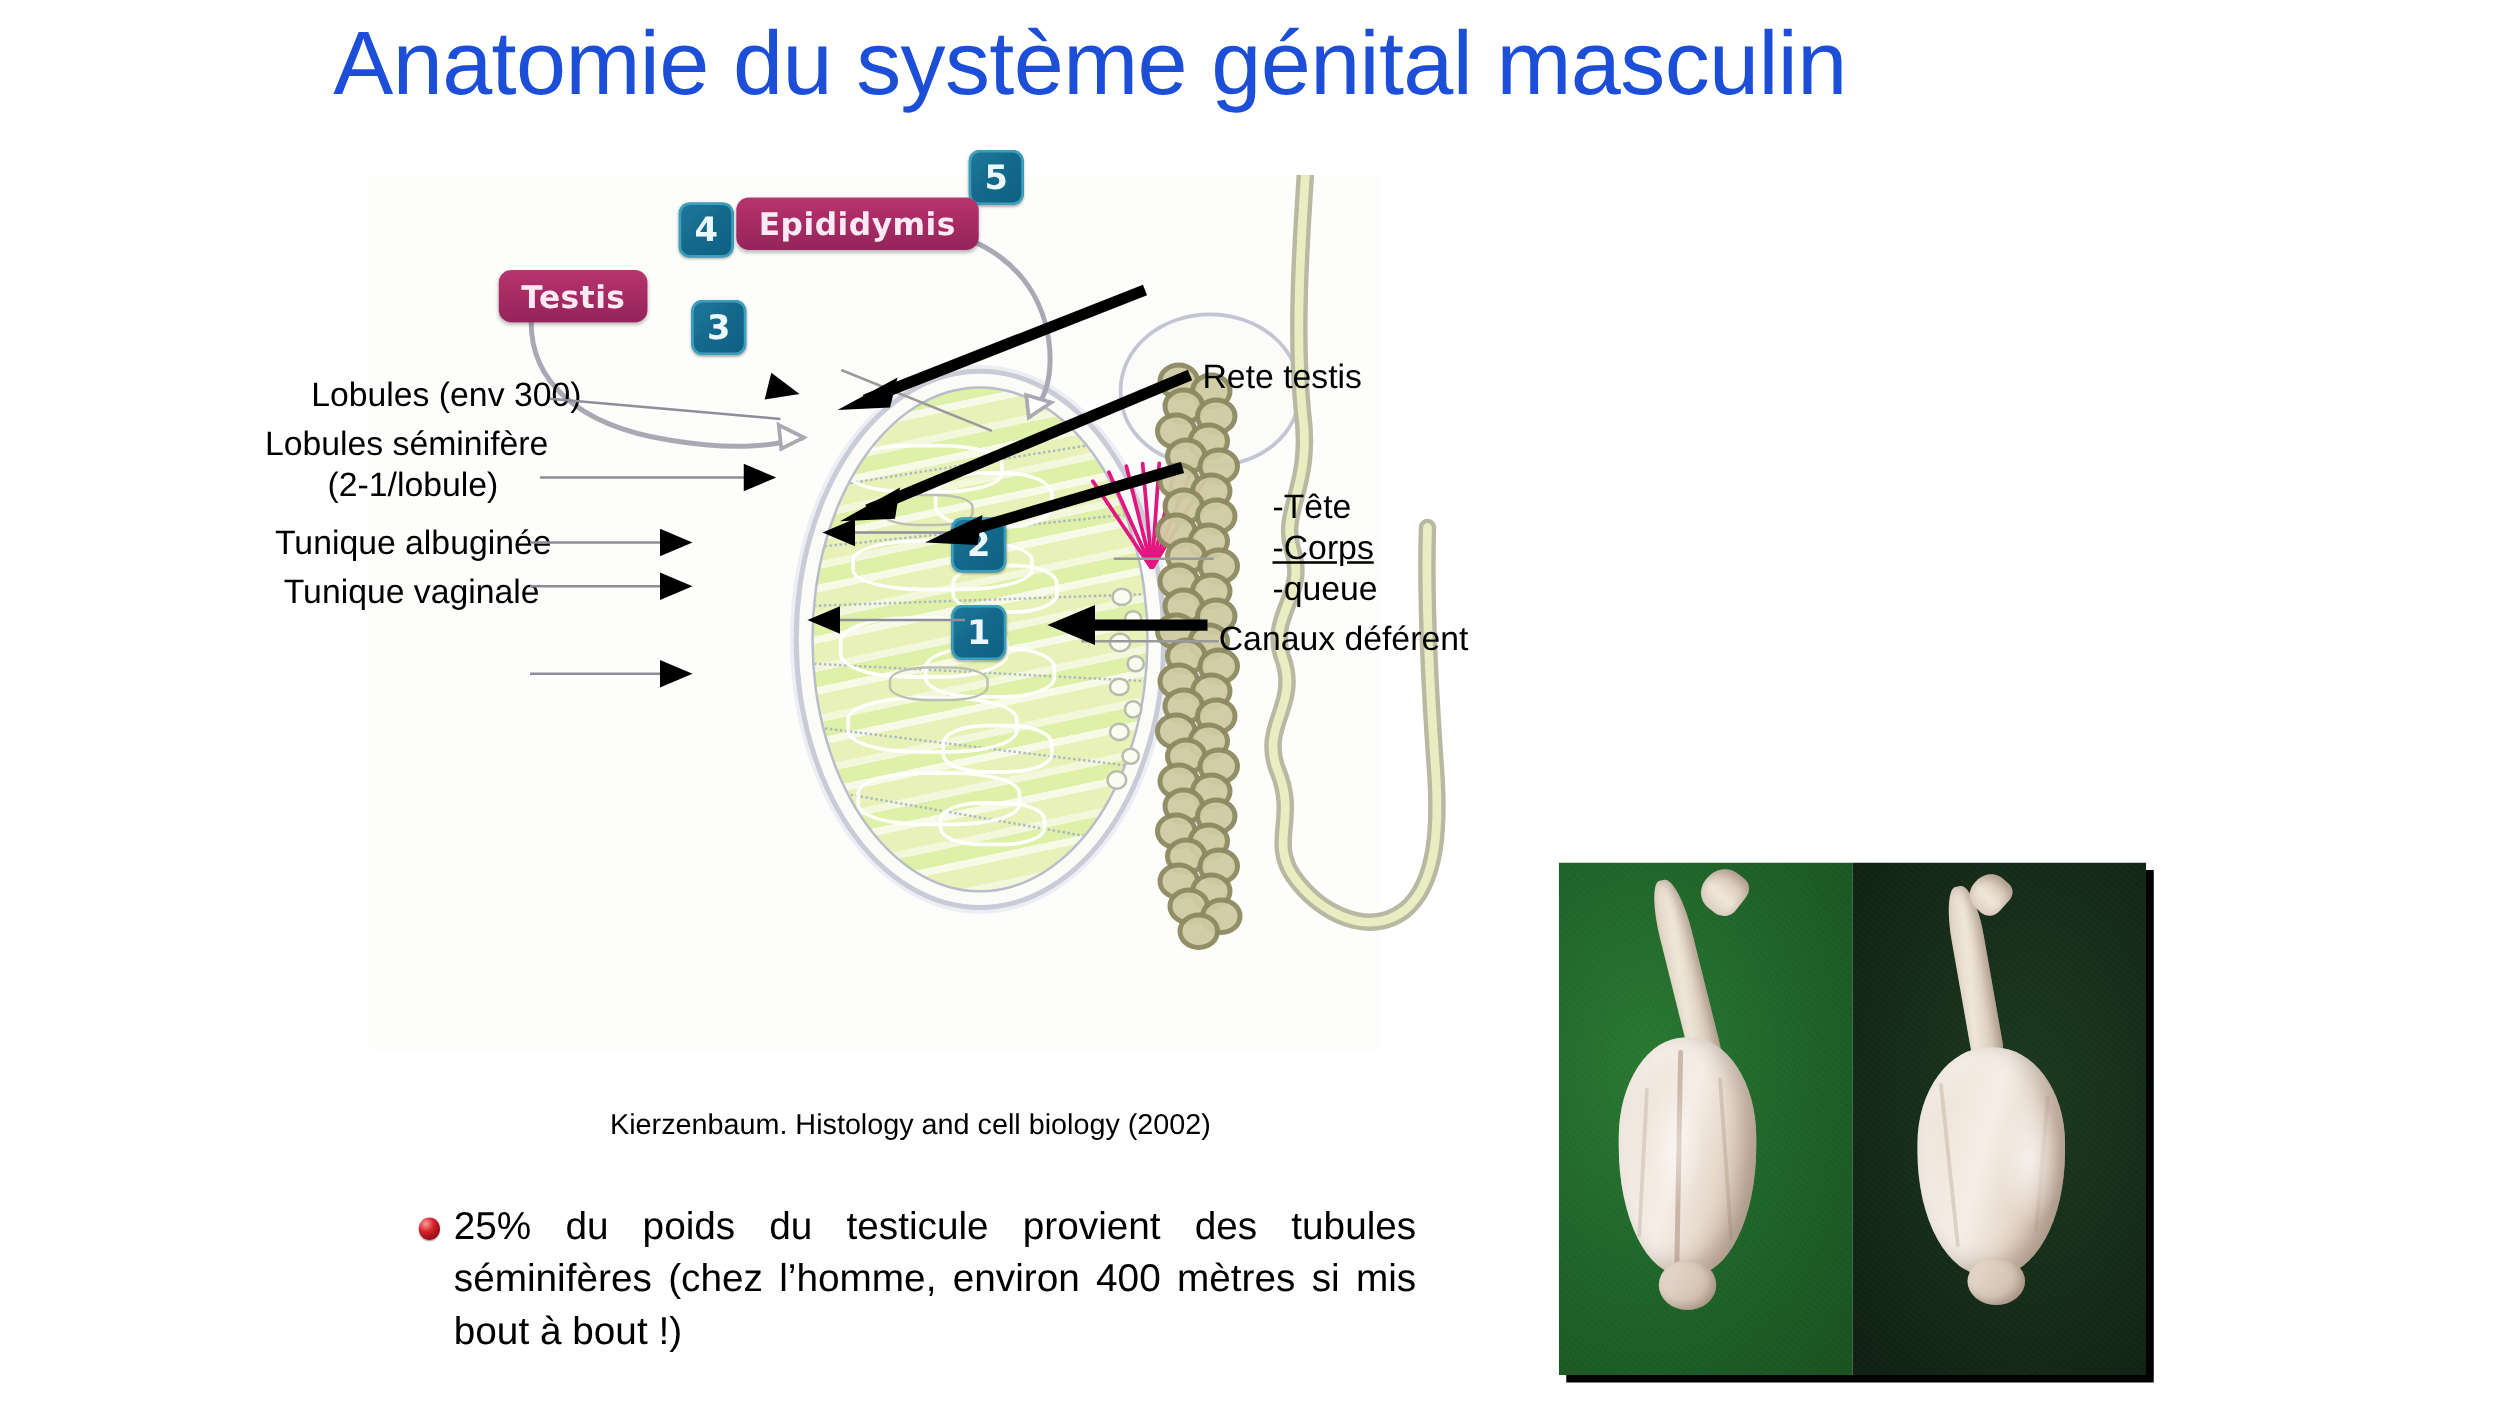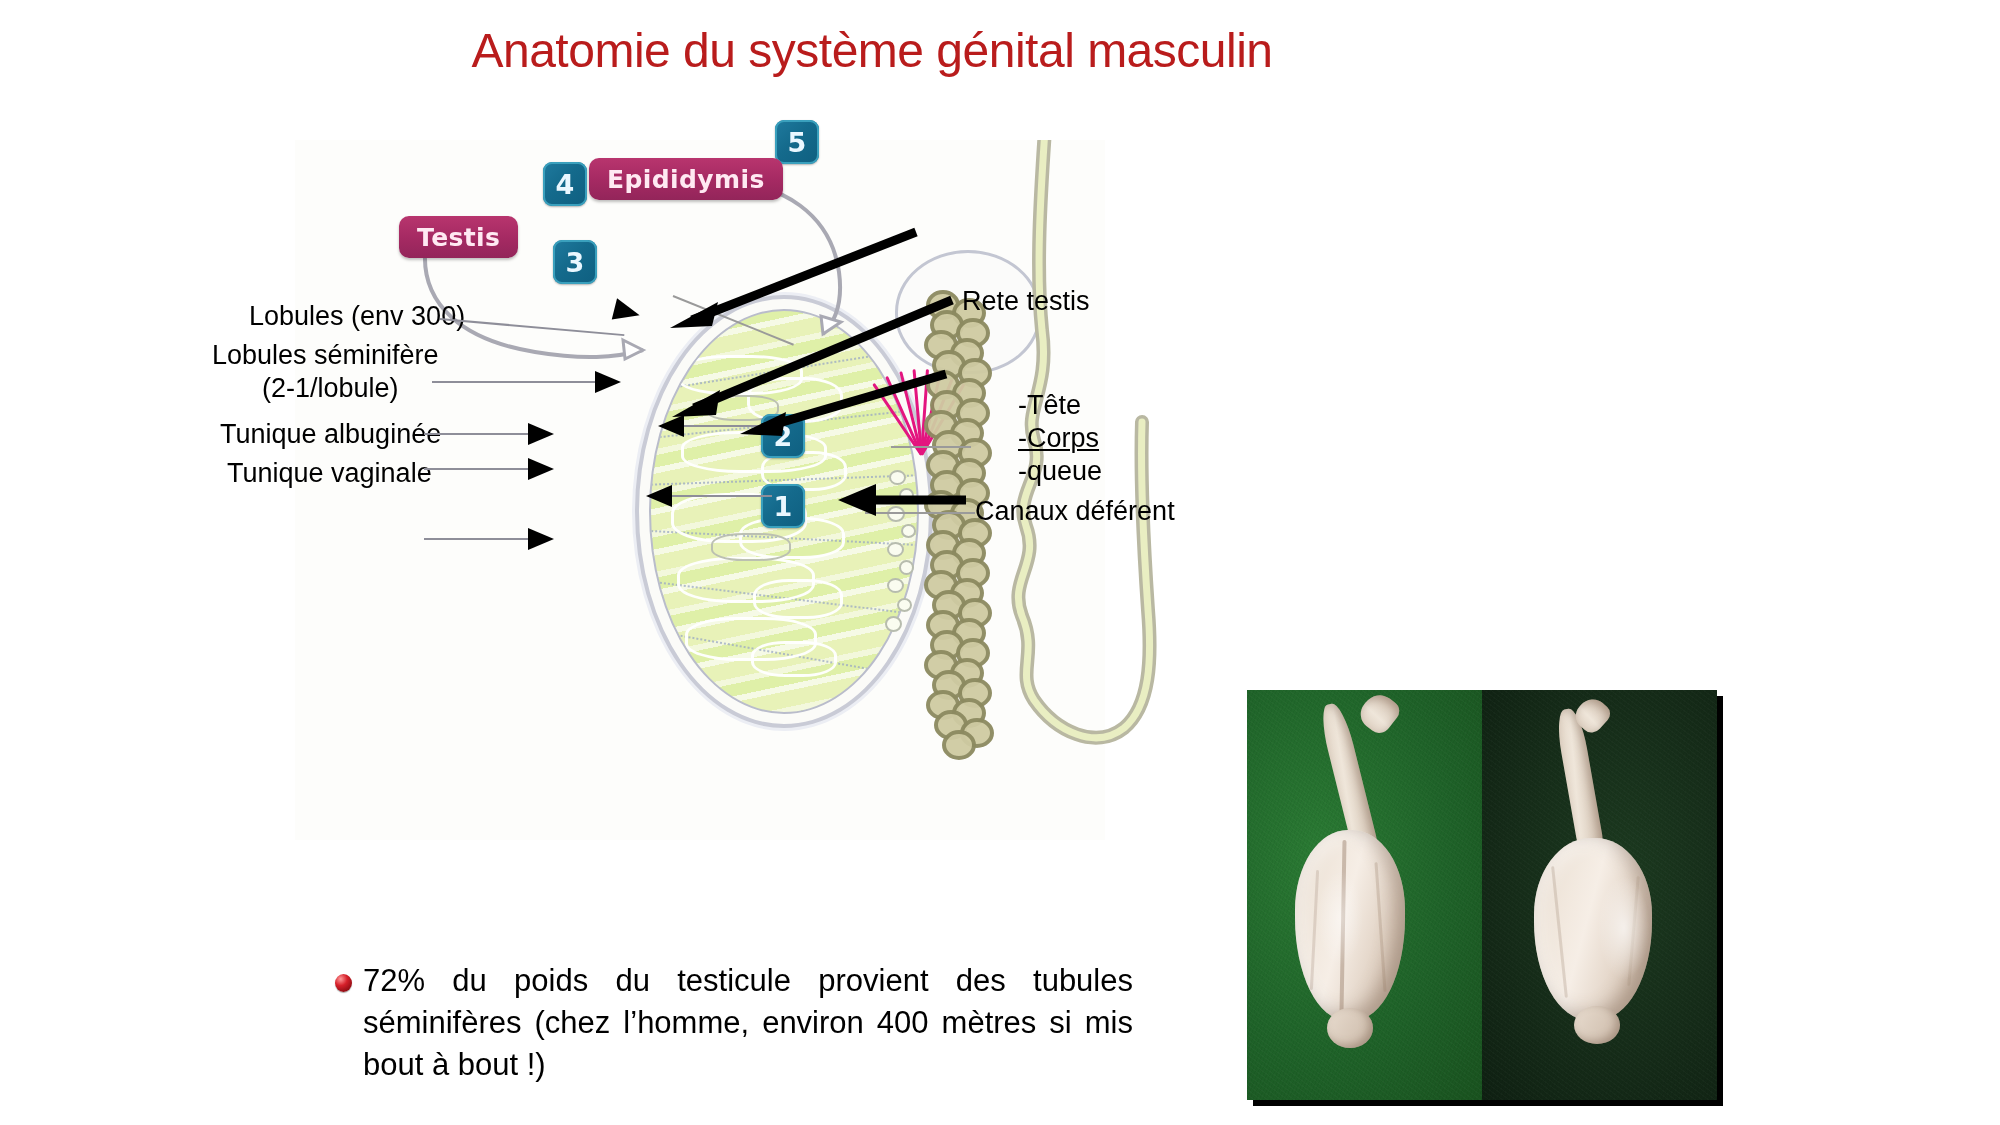--- a/index.html
+++ b/index.html
@@ -6,22 +6,22 @@
   body{
     width:2000px;height:1125px;background:#ffffff;
     font-family:"Liberation Sans","DejaVu Sans",sans-serif;
     color:#000;overflow:hidden;position:relative;
   }
   .slide{position:absolute;inset:0;background:#fff;}
 
   
   #slide-title{
     position:absolute;left:0;top:8px;width:1744px;
-    text-align:center;font-size:48px;line-height:86px;
-    font-weight:400;letter-spacing:-0.5px;color:#b91c1c;
+    text-align:center;font-size:72px;line-height:86px;
+    font-weight:400;letter-spacing:-0.5px;color:#1d4ed8;
     white-space:nowrap;
   }
 
   
   #figure-panel{
     position:absolute;left:295px;top:140px;width:810px;height:700px;
     background:#fdfdfb;
   }
 
   
@@ -382,23 +382,24 @@
     </svg>
   </div>
 
   <div class="tharrow" style="left:830px;top:480px;">
     <svg width="140" height="40" viewBox="0 0 140 40">
       <path d="M136,20 L34,20" stroke="#000" stroke-width="9" stroke-linecap="butt"></path>
       <path d="M8,20 L46,4 L46,36 Z" fill="#000"></path>
     </svg>
   </div>
 
+  <div id="citation">Kierzenbaum. Histology and cell biology (2002)</div>
 
   <div id="bullet-block">
-    <span class="bullet-dot"></span><span>72% du poids du testicule provient des tubules séminifères (chez l’homme, environ </span><b>400 mètres</b><span> si mis bout à bout !)</span>
+    <span class="bullet-dot"></span><span>25% du poids du testicule provient des tubules séminifères (chez l’homme, environ </span><b>400 mètres</b><span> si mis bout à bout !)</span>
   </div>
 
   <div id="specimen-photo">
 
     <div class="photo-half left">
       <div class="grain"></div>
       <div class="spec" style="left:0;top:0;width:100%;height:100%;">
         <div class="cord" style="left:88px;top:12px;width:26px;height:150px;
              border-radius:40% 44% 18% 18%/30% 30% 8% 8%;transform:rotate(-14deg);"></div>
         <div class="cord" style="left:114px;top:6px;width:36px;height:34px;

